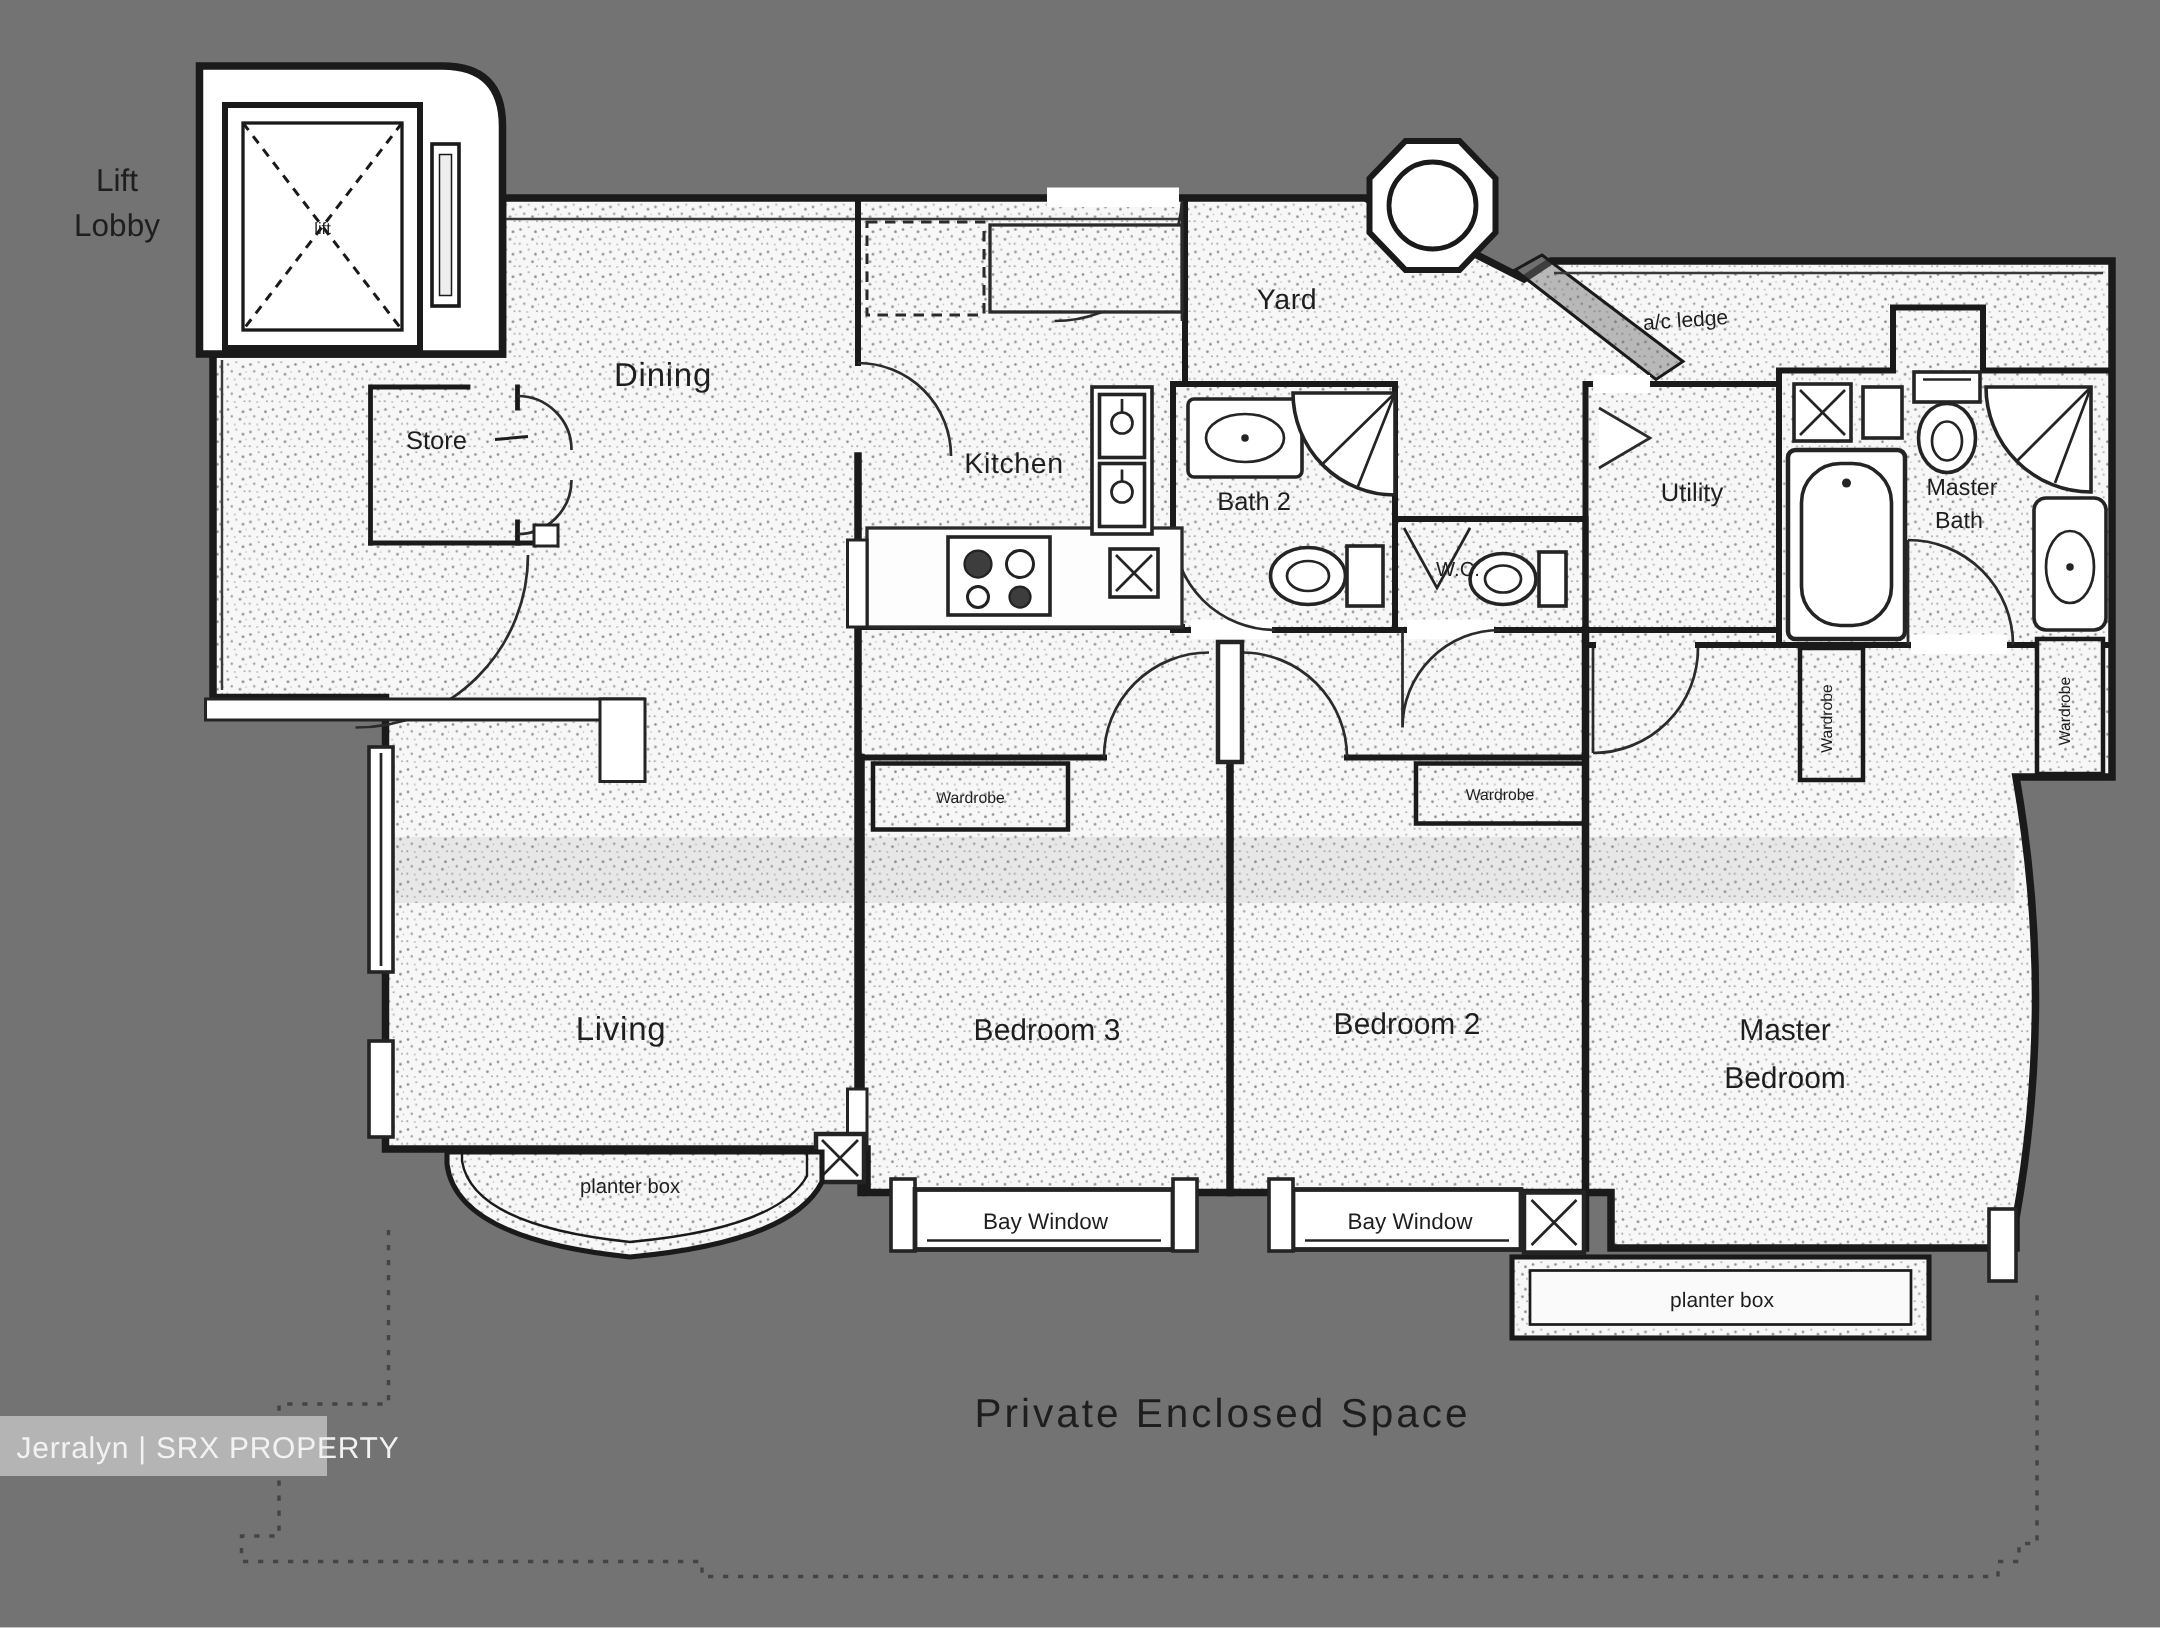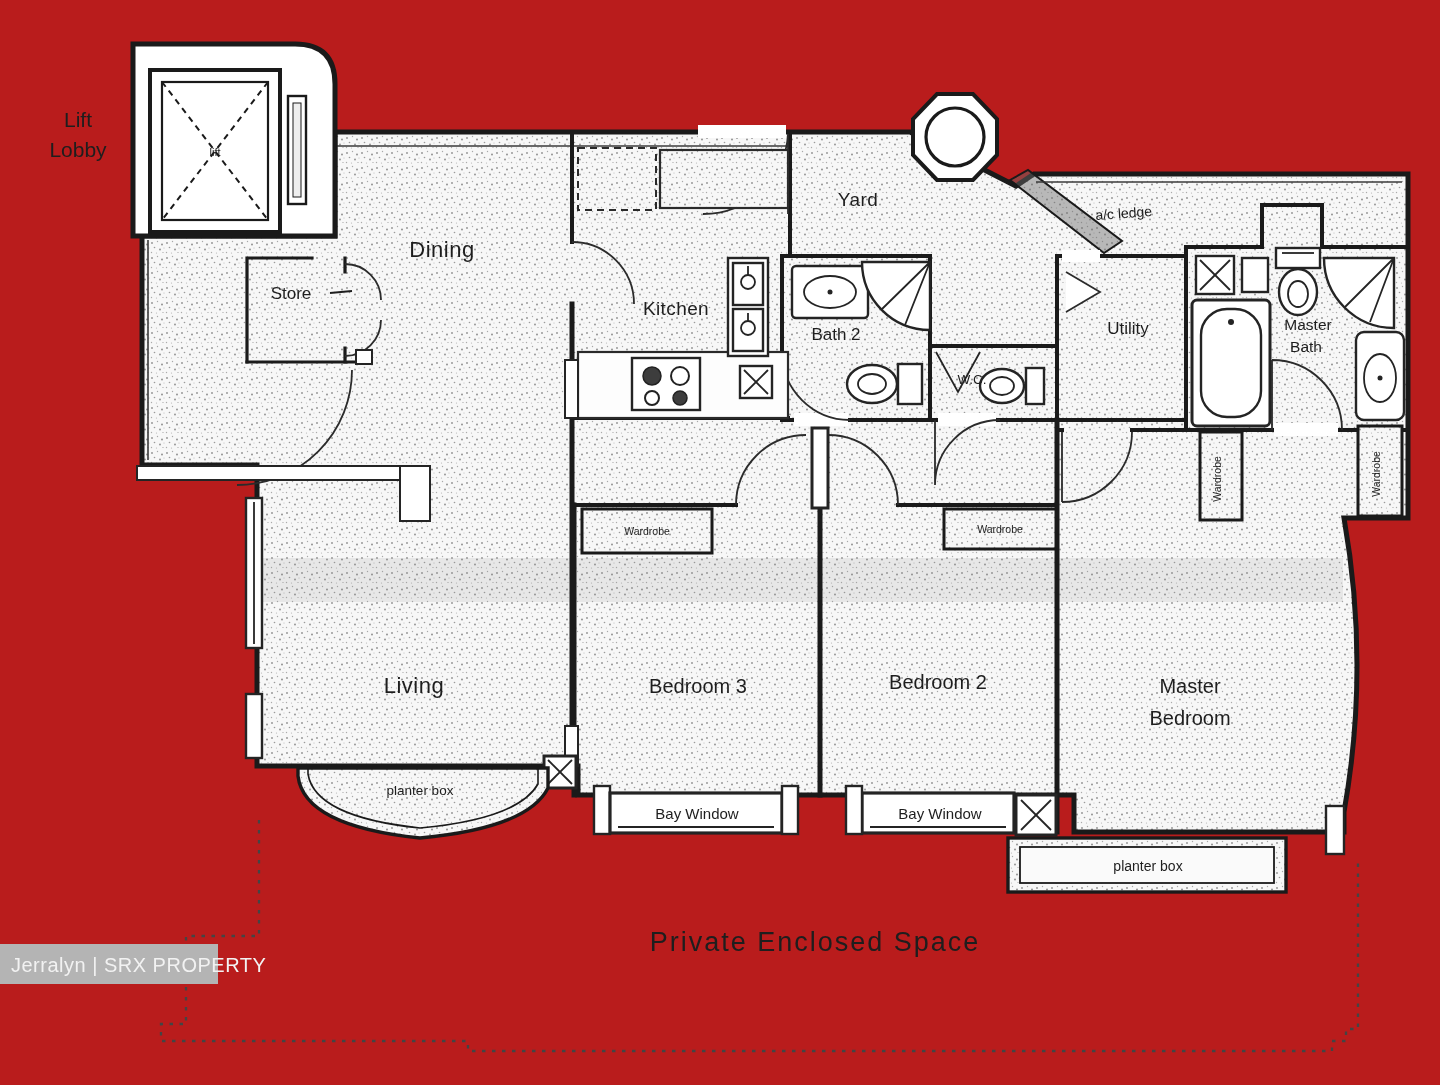--- a/index.html
+++ b/index.html
@@ -1,16 +1,16 @@
 <!DOCTYPE html>
 <html><head>
 <meta charset="utf-8">
 <style>
   html,body{margin:0;padding:0;background:#ffffff;}
-  .stage{position:relative;width:1440px;height:1085px;background:#b91c1c;overflow:hidden;}
+  .stage{position:relative;width:1440px;height:1085px;background:#737373;overflow:hidden;}
   svg{display:block;}
   svg text{font-family:"Liberation Sans","DejaVu Sans",sans-serif;fill:#1e1e1e;}
   .wall{stroke:#1a1a1a;fill:none;stroke-width:4;stroke-linecap:square;}
   .wall5{stroke:#1a1a1a;fill:none;stroke-width:5;stroke-linejoin:miter;stroke-linecap:square;}
   .thin{stroke:#3a3a3a;fill:none;stroke-width:1.6;}
   .fix{stroke:#242424;fill:#ffffff;stroke-width:2.4;}
   .fixline{stroke:#242424;fill:none;stroke-width:1.8;}
   .door{stroke:#2b2b2b;fill:none;stroke-width:1.8;}
   .dash{stroke:#444;fill:none;stroke-width:2.3;stroke-dasharray:3.5 6.5;}
   .lblXL{font-size:27px;letter-spacing:2px;}

